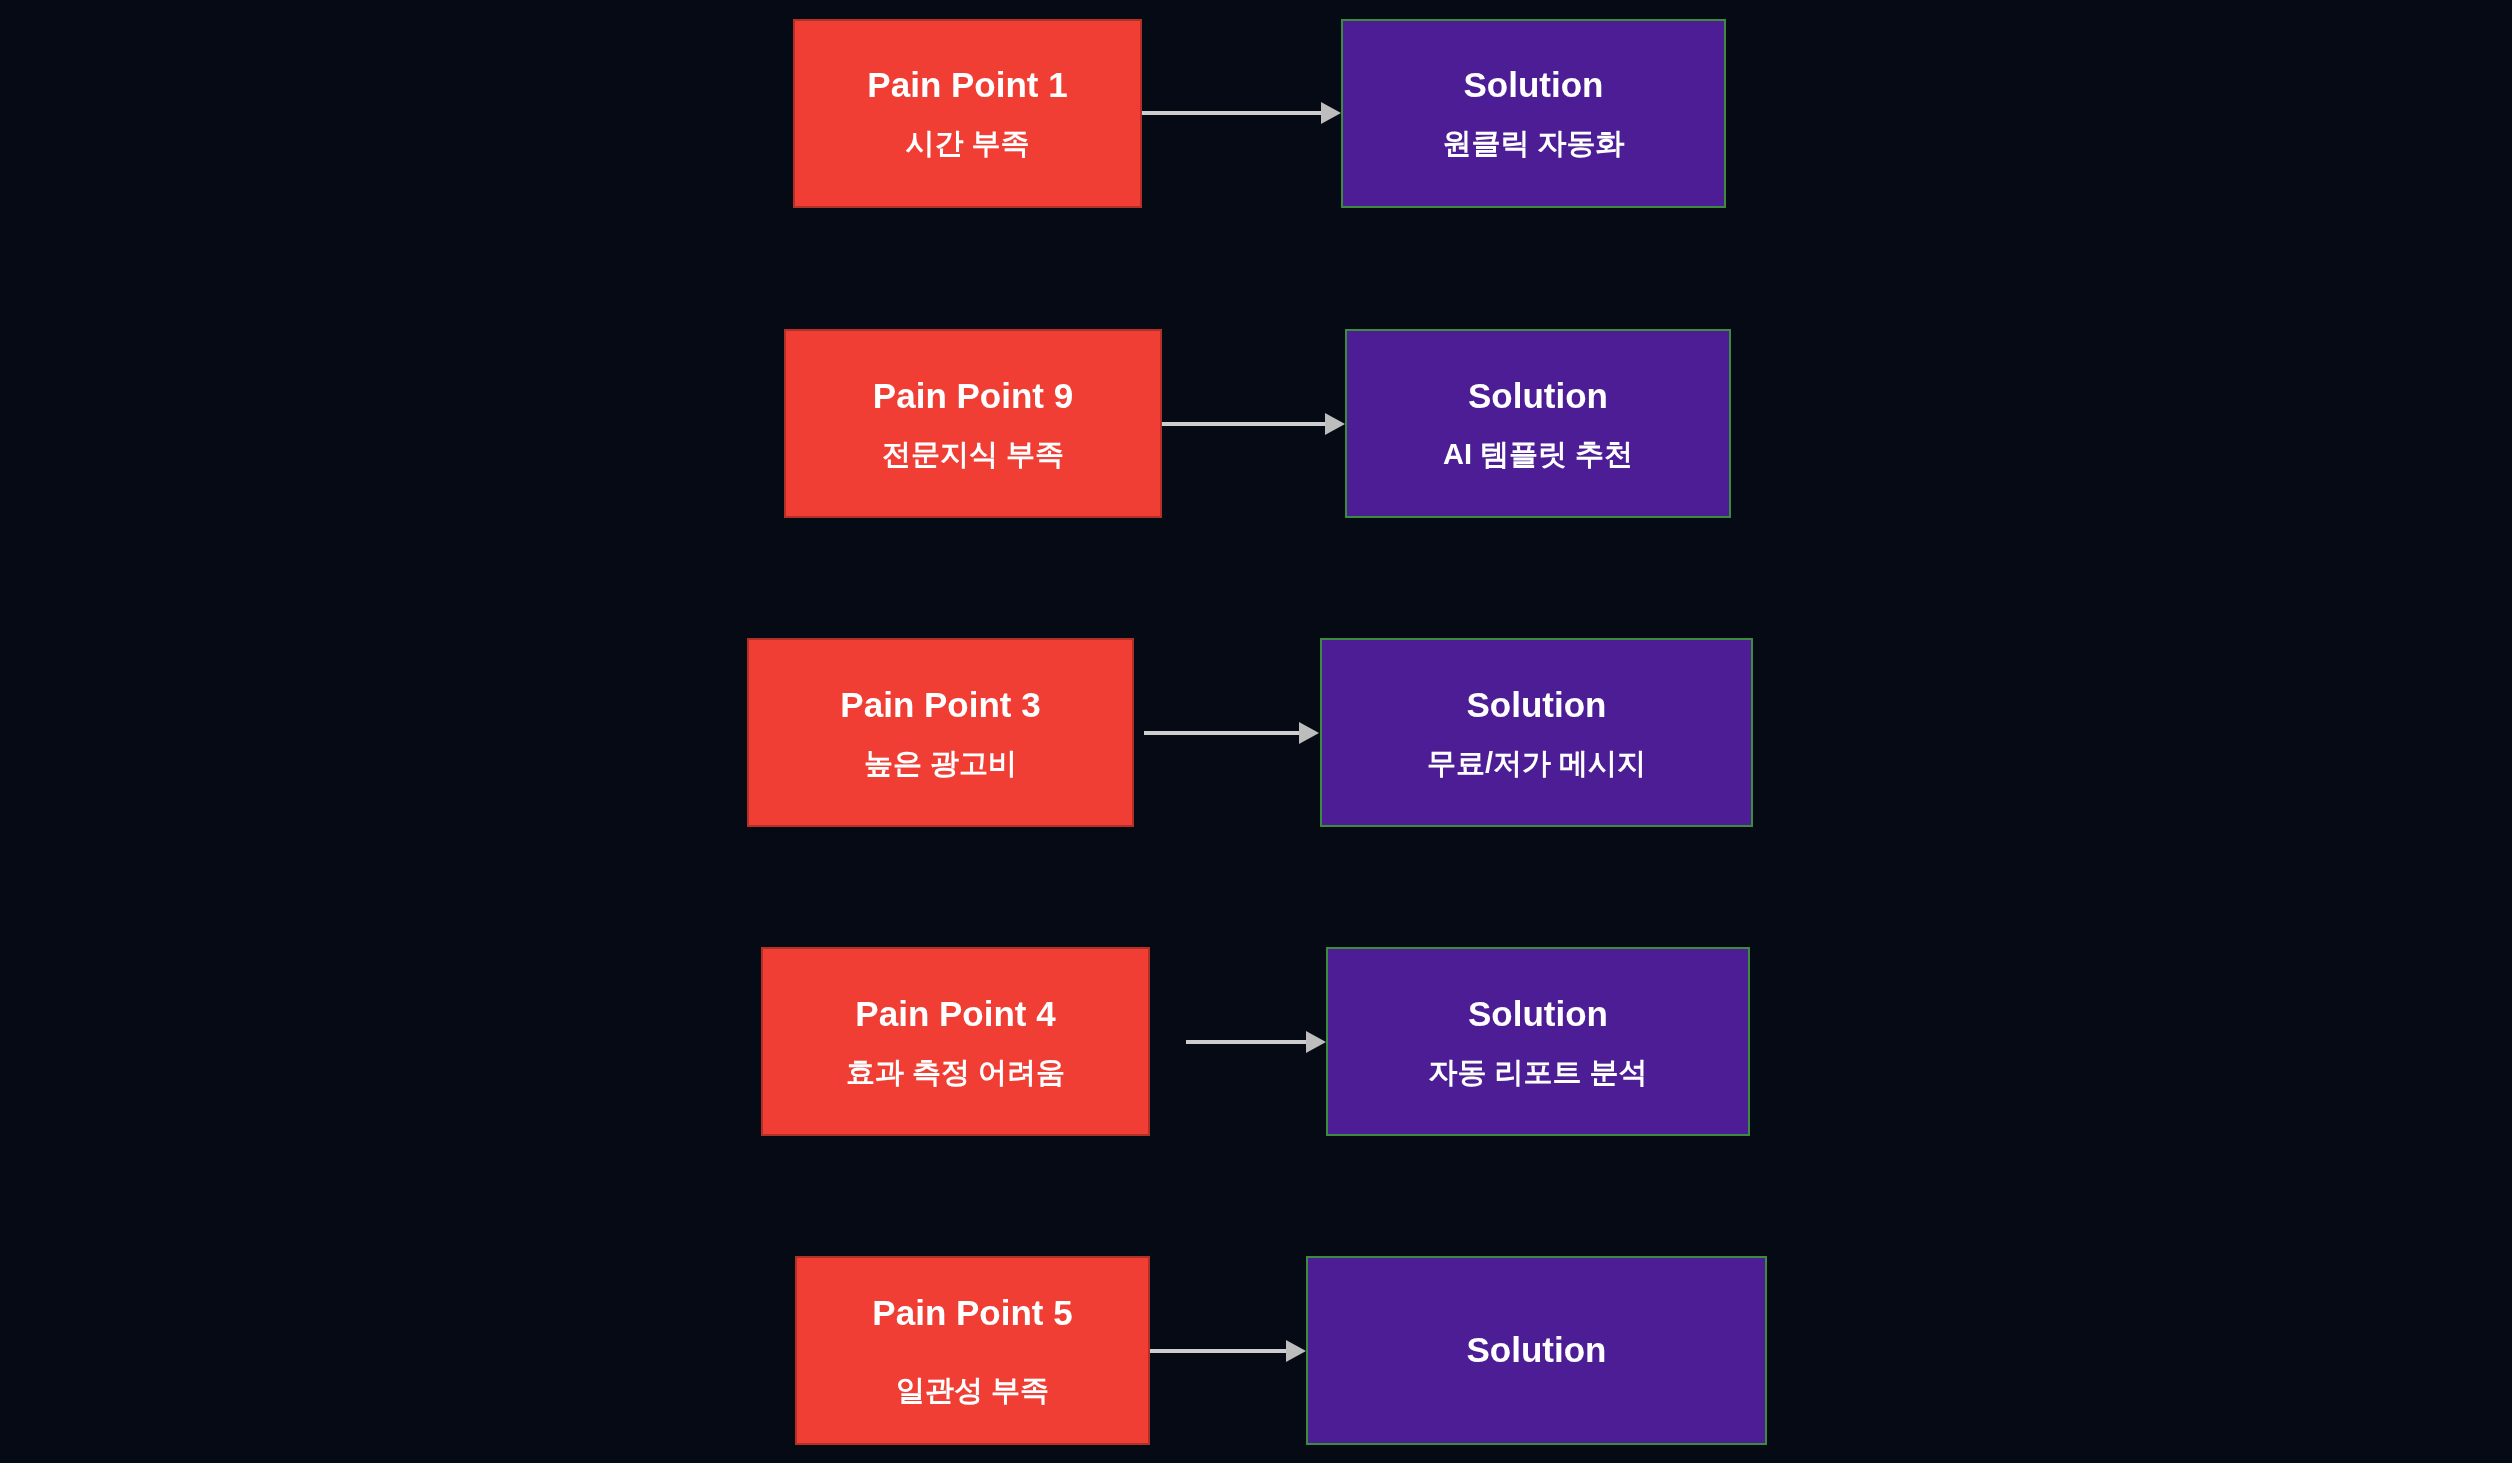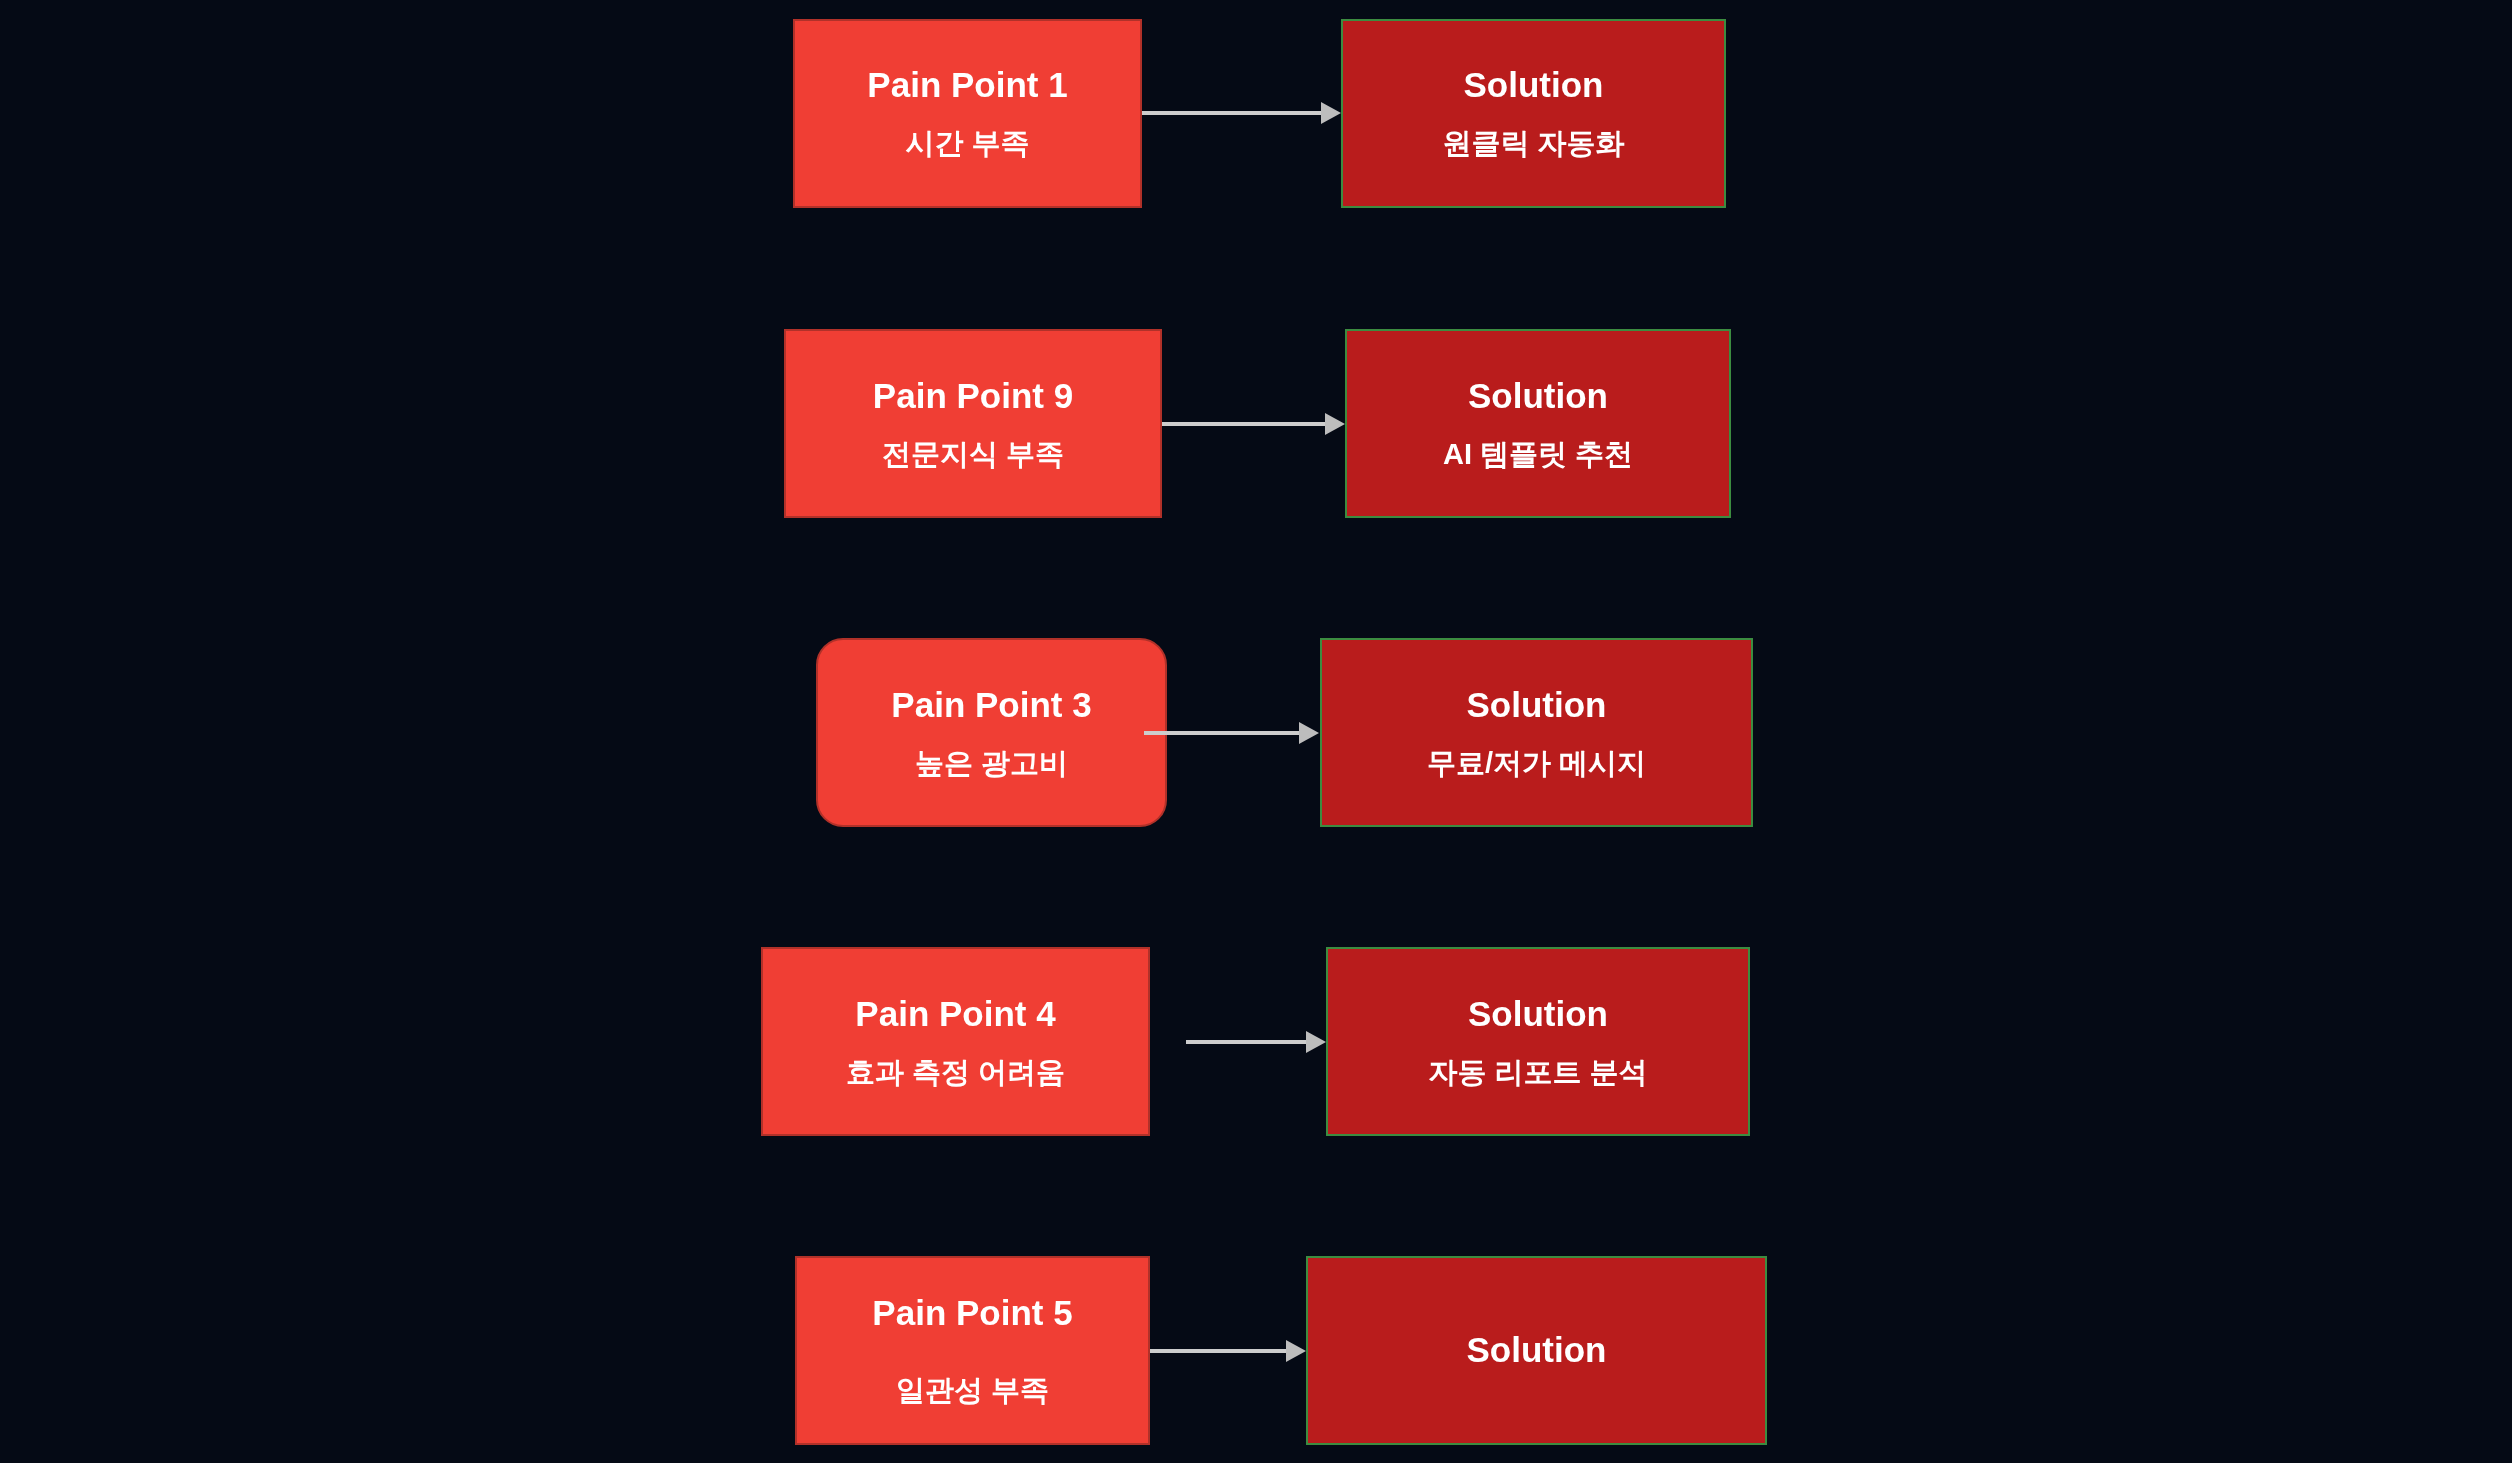--- a/index.html
+++ b/index.html
@@ -39,21 +39,21 @@
     justify-content: center;
     gap: 22px;
     color: #ffffff;
     text-align: center;
   }
   .pain {
     background: #f03e34;
     border: 2.8px solid #b13129;
   }
   .solution {
-    background: #b91c1c;
+    background: #4c1d95;
     border: 2.8px solid #3c8c40;
   }
   .box-title {
     font-size: 35px;
     line-height: 1.15;
     white-space: nowrap;
   }
   .box-subtitle {
     font-size: 29px;
     line-height: 1.15;
@@ -62,21 +62,21 @@
 
   
   .r1 .pain     { left: 793px;  width: 349px; }
   .r1 .solution { left: 1341px; width: 385px; }
   .r1 .arrow    { left: 1142px; width: 199px; }
 
   .r2 .pain     { left: 784px;  width: 378px; }
   .r2 .solution { left: 1345px; width: 386px; }
   .r2 .arrow    { left: 1162px; width: 183px; }
 
-  .r3 .pain     { left: 816px;  width: 351px; border-radius: 27px; }
+  .r3 .pain     { left: 747px;  width: 387px; }
   .r3 .solution { left: 1320px; width: 433px; }
   .r3 .arrow    { left: 1144px; width: 175px; }
 
   .r4 .pain     { left: 761px;  width: 389px; }
   .r4 .solution { left: 1326px; width: 424px; }
   .r4 .arrow    { left: 1186px; width: 140px; }
 
   .r5 .pain     { left: 795px;  width: 355px; gap: 41px; }
   .r5 .solution { left: 1306px; width: 461px; }
   .r5 .arrow    { left: 1150px; width: 156px; }

